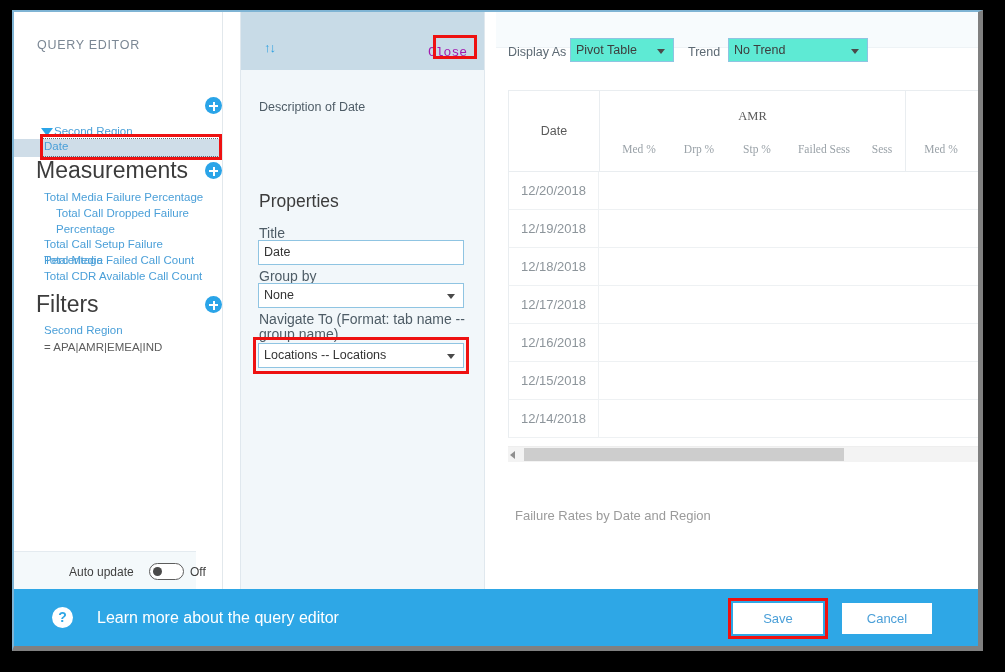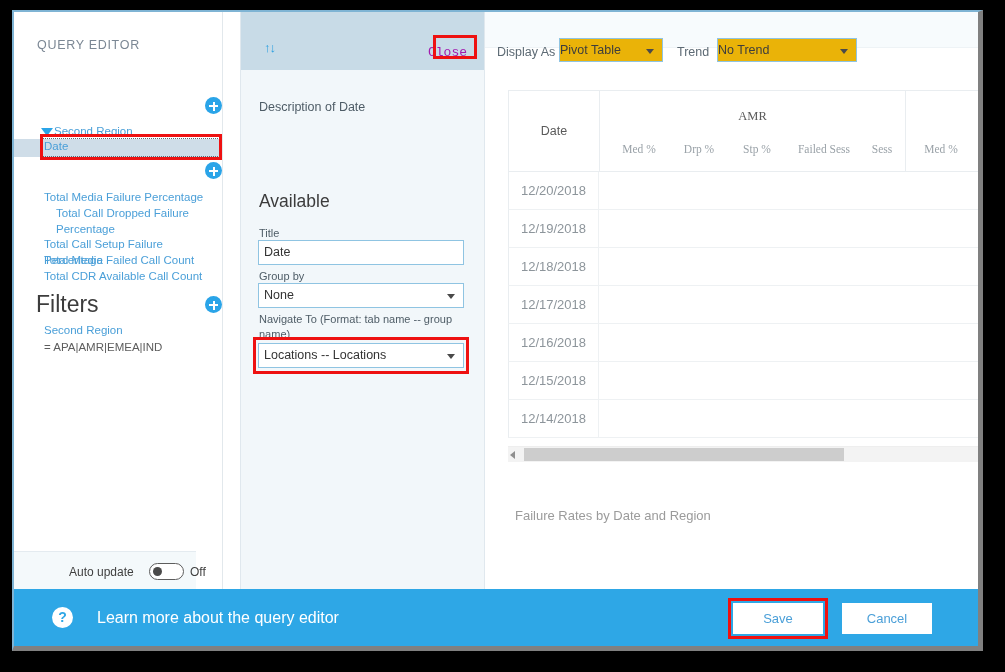--- a/index.html
+++ b/index.html
@@ -268,21 +268,21 @@
     position: absolute;
     left: 18px;
     top: 179px;
     font-size: 17.5px;
     color: #3c3c3c;
     font-weight: 400;
   }
   .field-label {
     position: absolute;
     left: 18px;
-    font-size: 11px;
+    font-size: 14px;
     color: #4e5c66;
     line-height: 15px;
   }
   .field-box {
     position: absolute;
     left: 17px;
     width: 206px;
     height: 25px;
     background: #ffffff;
     border: 1px solid #8fc4e2;
@@ -323,43 +323,44 @@
     position: absolute;
     left: 471px;
     top: 0;
     right: 0;
     height: 579px;
     background: #ffffff;
     overflow: hidden;
   }
   #preview-toolbar {
     position: absolute;
-    left: 0; top: 0;
+    left: 11px; top: 0;
     width: 100%;
     height: 36px;
     background: #f7fbfd;
     border-bottom: 1px solid #eef3f6;
     box-sizing: border-box;
   }
   .tb-label {
     position: absolute;
     top: 33px;
     font-size: 12.5px;
     color: #5d6a74;
   }
   .tb-select {
     position: absolute;
     top: 26px;
     height: 24px;
-    background: #eab308;
+    background: #5eead4;
     border: 1px solid #8fc4e2;
     box-sizing: border-box;
     font-size: 12.5px;
     color: #3d3d3d;
     line-height: 22px;
+    padding-left: 5px;
   }
   #label-display-as { left: 12px; }
   #select-display-as { left: 74px; width: 104px; }
   #label-trend { left: 192px; }
   #select-trend { left: 232px; width: 140px; }
 
   
   #pivot-table {
     position: absolute;
     left: 23px;
@@ -551,20 +552,21 @@
 
       <span id="dim-second-region-caret"></span>
       <span class="qe-link" id="dim-second-region">Second Region</span>
 
       <div id="dim-date-row"></div>
       <div id="dim-date-focus"></div>
       <span id="dim-date-label">Date</span>
       <div id="date-annot"></div>
 
       <div class="qe-section-head" style="top:145px;">
+        <span class="sec-title">Measurements</span>
         <span class="plus-icon"></span>
       </div>
 
       <div id="measurements-list">
         <span class="m-item" style="top:0px;">Total Media Failure Percentage</span>
         <span class="m-item" style="top:16px;margin-left:12px;">Total Call Dropped Failure Percentage</span>
         <span class="m-item" style="top:47px;">Total Call Setup Failure Percentage</span>
         <span class="m-item" style="top:63px;">Total Media Failed Call Count</span>
         <span class="m-item" style="top:79px;">Total CDR Available Call Count</span>
       </div>
@@ -589,21 +591,21 @@
     <div id="properties-panel">
 
       <div id="prop-header">
         <span id="sort-arrows">↑↓</span>
         <span id="close-button">Close</span>
         <span id="close-annot"></span>
       </div>
 
       <div id="desc-of-date">Description of Date</div>
 
-      <div id="properties-title">Available</div>
+      <div id="properties-title">Properties</div>
 
       <div class="field-label" id="label-title">Title</div>
       <div class="field-box" id="input-title">Date</div>
 
       <div class="field-label" id="label-groupby">Group by</div>
       <div class="field-box" id="select-groupby">
         <span>None</span>
         <span class="caret-down"></span>
       </div>
 

